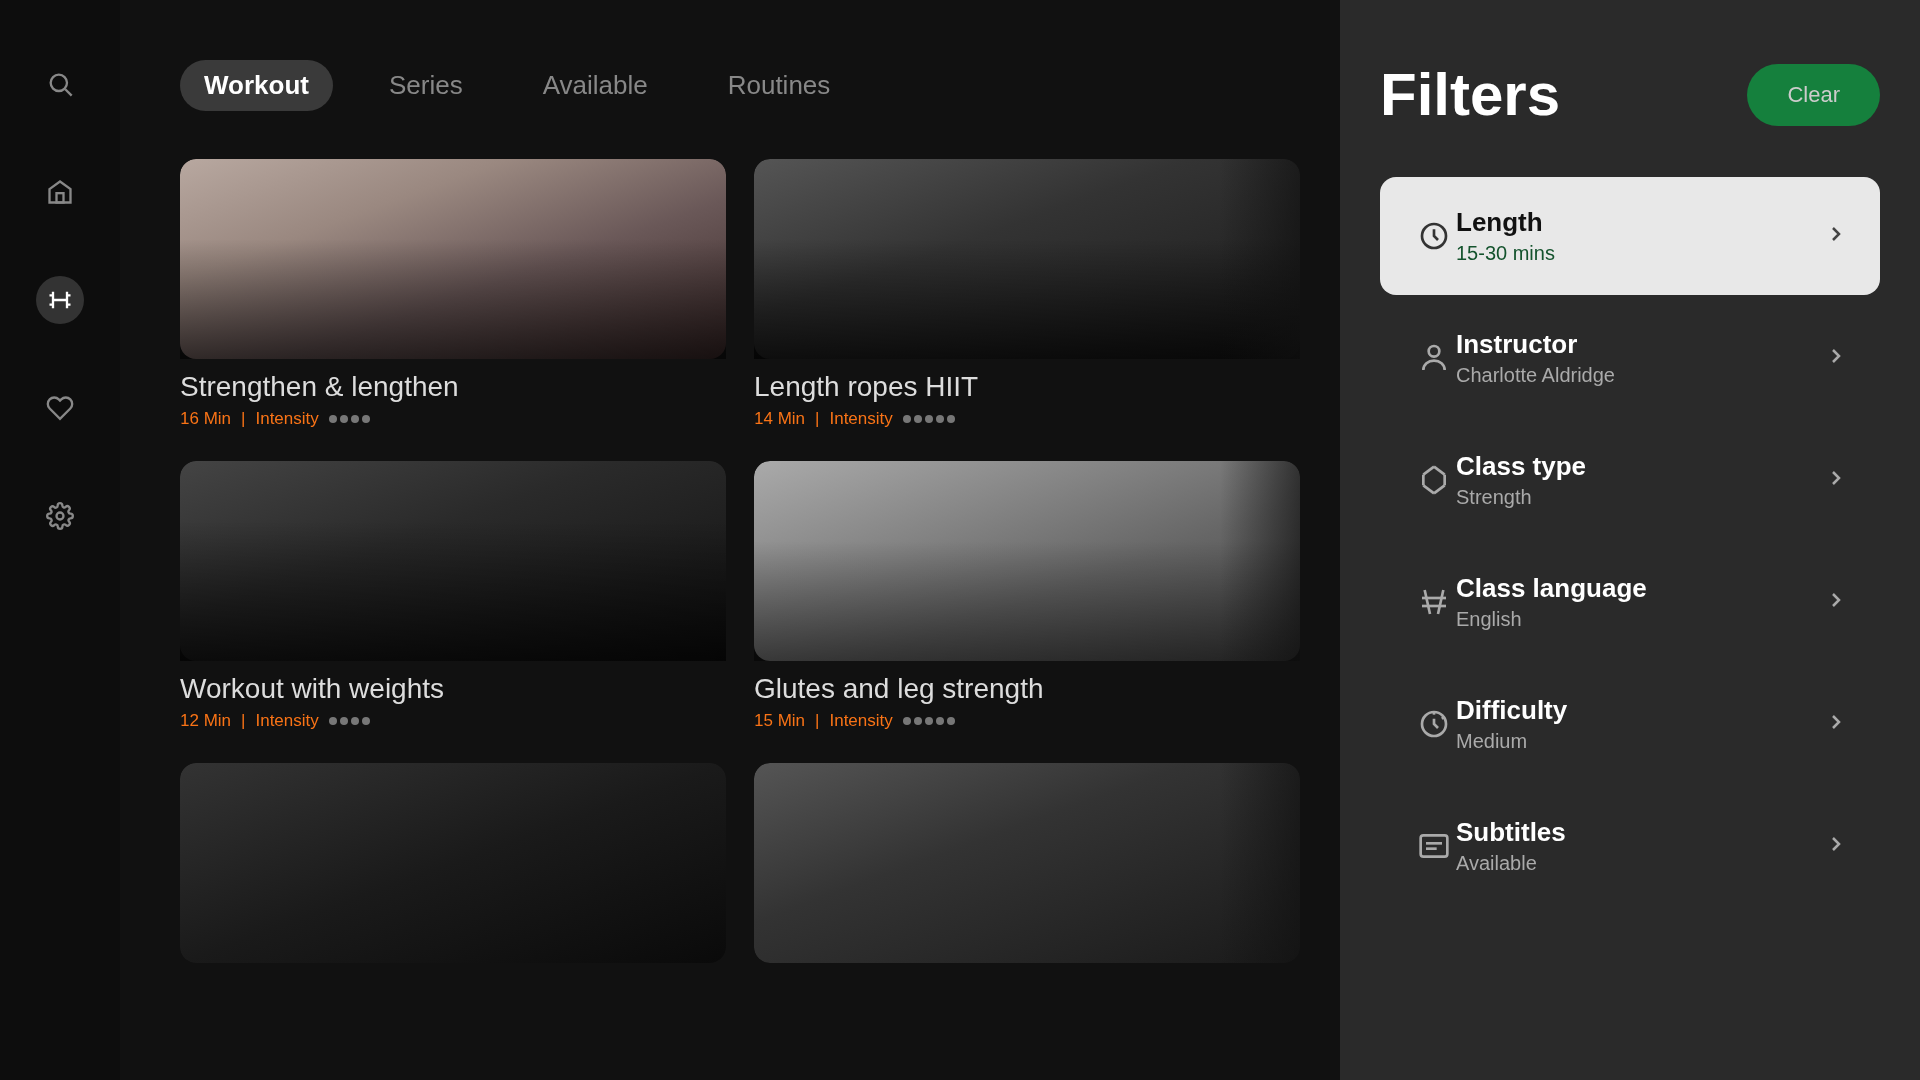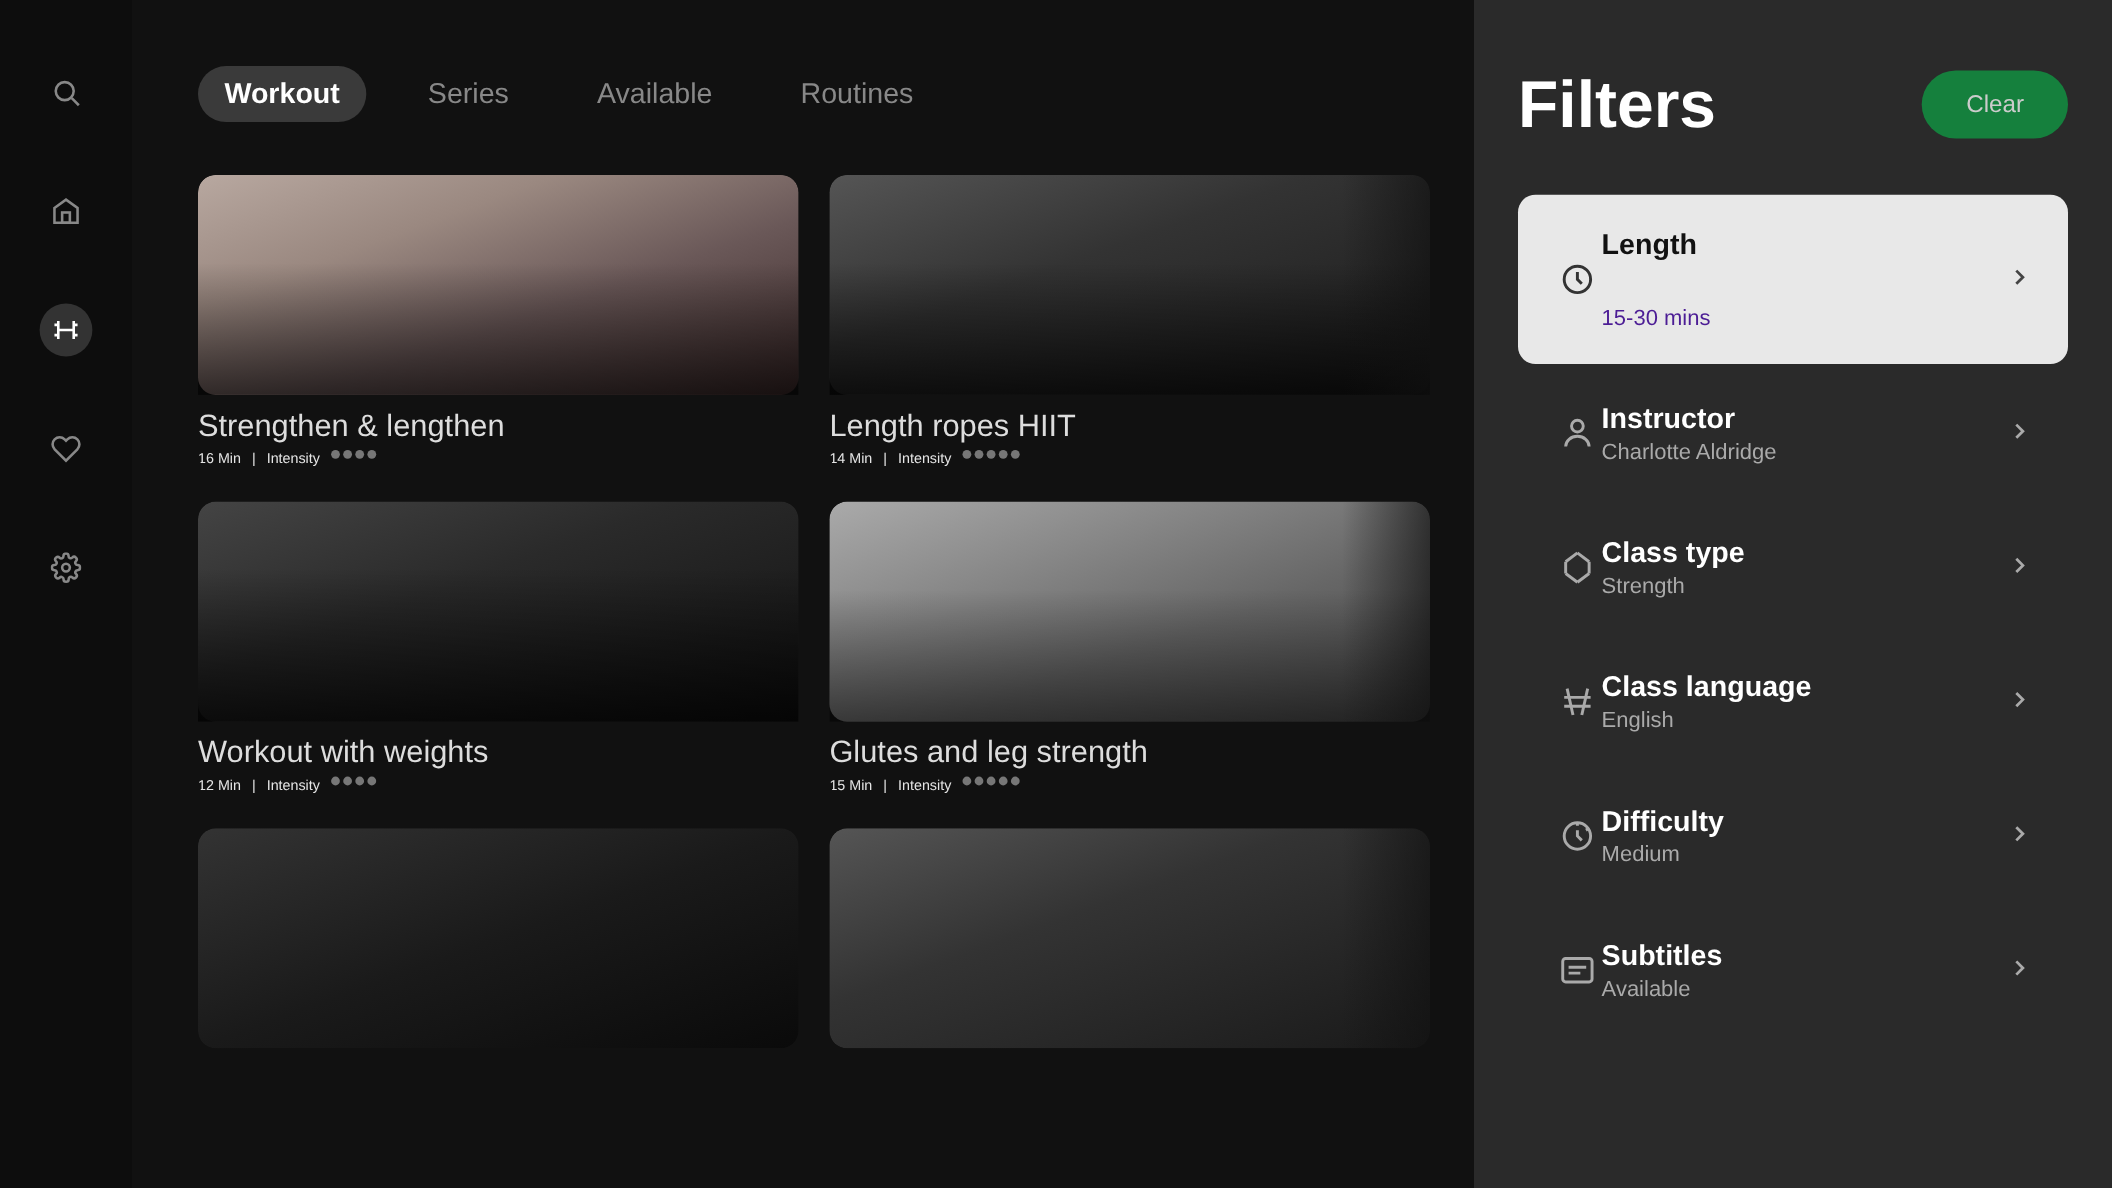--- a/index.html
+++ b/index.html
@@ -95,24 +95,24 @@
     .workout-card-info {
       padding: 12px 0 4px 0;
     }
     .workout-card-title {
       font-size: 28px;
       font-weight: 500;
       color: #dddddd;
       margin-bottom: 6px;
     }
     .workout-card-meta {
-      font-size: 13px;
-      color: #e5e5e5;
-      display: flex;
-      align-items: flex-start;
+      font-size: 17px;
+      color: #f97316;
+      display: flex;
+      align-items: center;
       gap: 10px;
     }
     .intensity-dots {
       display: flex;
       gap: 3px;
     }
     .dot {
       width: 8px;
       height: 8px;
       border-radius: 50%;
@@ -177,21 +177,21 @@
       border-radius: 16px;
       cursor: pointer;
       margin-bottom: 4px;
     }
     .filter-item.active {
       background: #e8e8e8;
       color: #111111;
     }
     .filter-item.active .filter-icon { color: #333333; }
     .filter-item.active .filter-label { color: #111111; }
-    .filter-item.active .filter-value { color: #4c1d95; margin-top: 36px; }
+    .filter-item.active .filter-value { color: #14532d; }
     .filter-item.active .chevron-icon { color: #444444; }
 
     .filter-icon {
       width: 44px;
       height: 44px;
       display: flex;
       align-items: center;
       justify-content: center;
       color: #aaaaaa;
       flex-shrink: 0;

